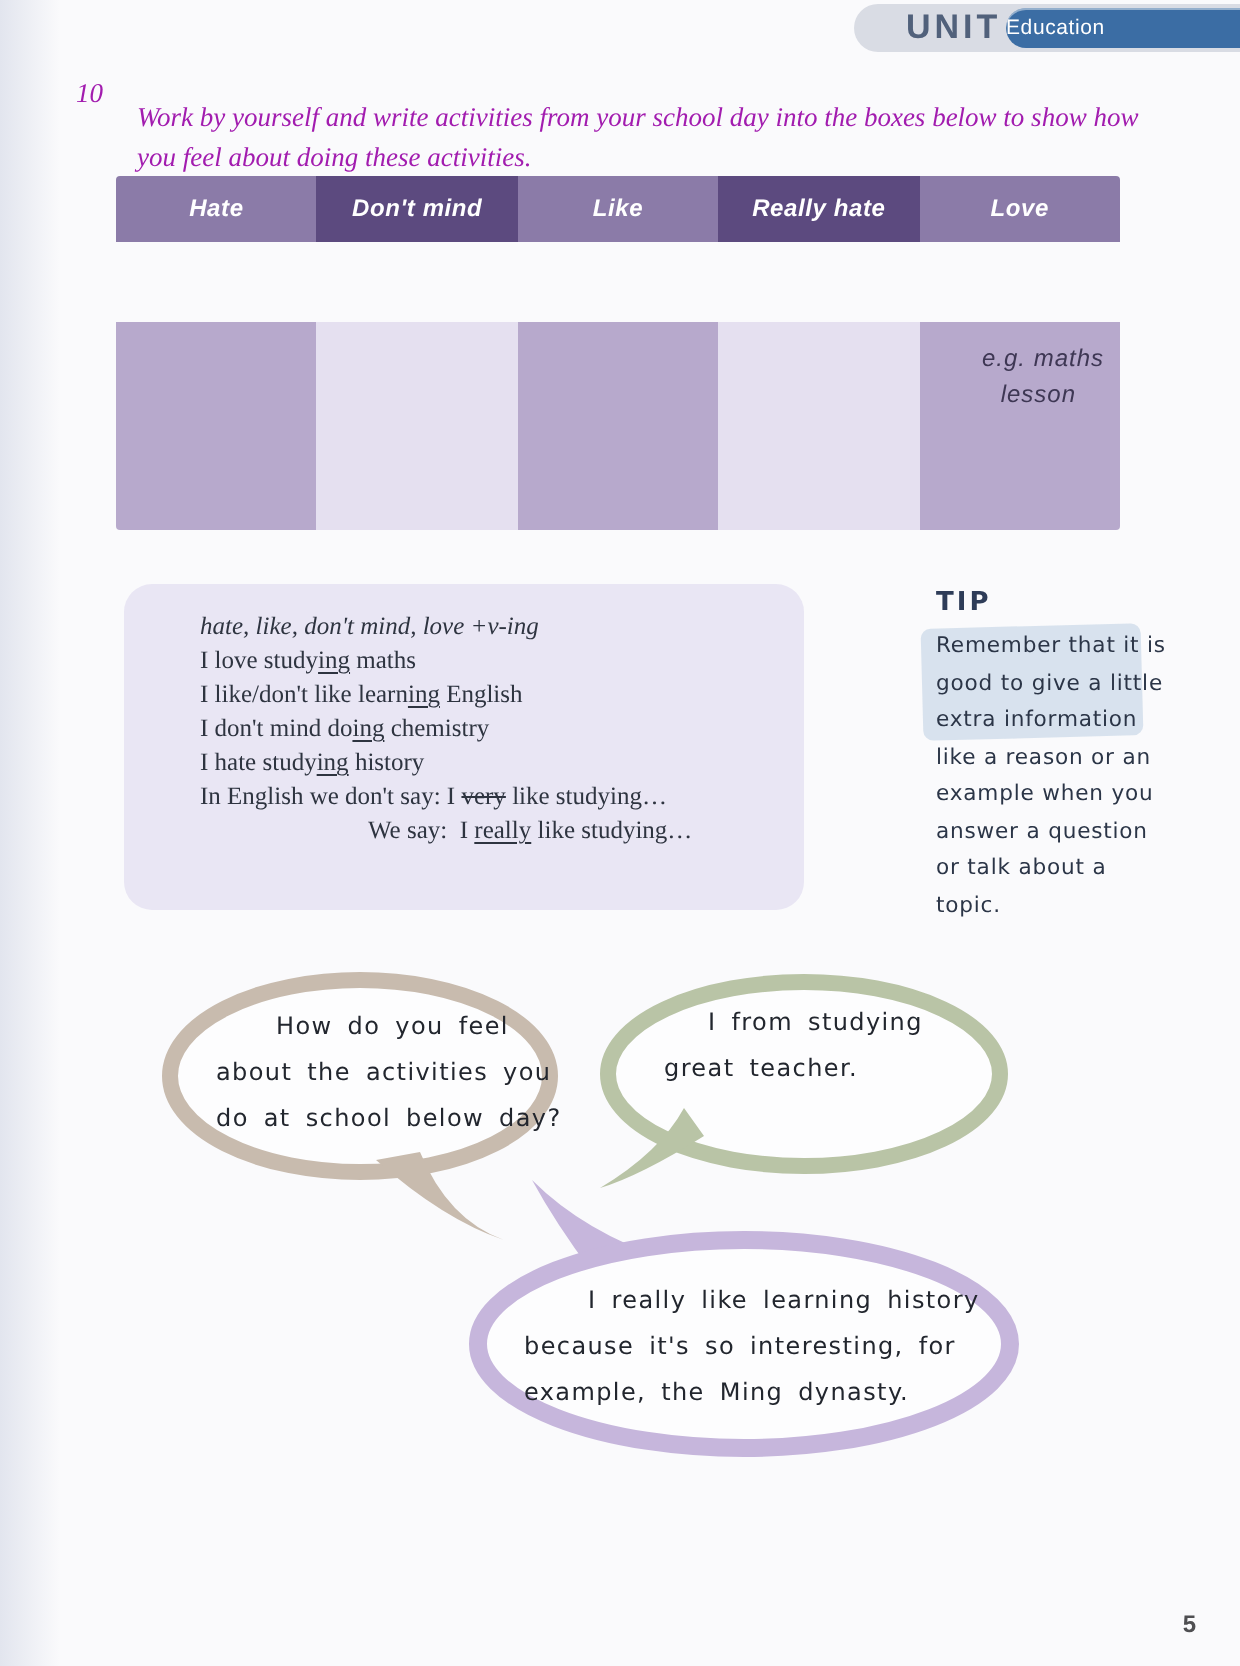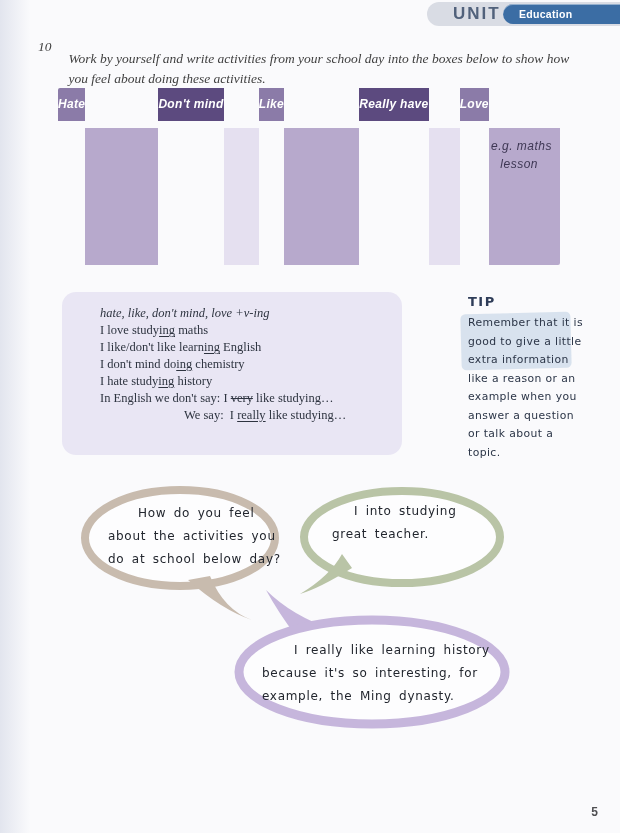--- a/index.html
+++ b/index.html
@@ -20,41 +20,41 @@
     background:#d9dce4;border-radius:13px 0 0 13px;
   }
   .unit-label{
     position:absolute;left:26px;top:2px;
     font-family:"Liberation Sans",sans-serif;
     font-weight:bold;font-size:17px;letter-spacing:2px;color:#51617b;
   }
   .subject-badge{
     position:absolute;left:76px;top:2px;right:0;height:20px;
     background:#3b6da4;border-radius:10px 0 0 10px;
-    color:#fff;font-weight:bold;font-size:10.5px;letter-spacing:.3px;
-    display:flex;align-items:center;padding-left:16px;box-sizing:border-box;
+    color:#fff;font-weight:normal;font-size:10.5px;letter-spacing:.3px;
+    display:flex;align-items:center;box-sizing:border-box;
     box-shadow:inset 0 1px 0 rgba(255,255,255,.45);
   }
 
   
   .instruction{
     position:absolute;left:38px;top:37px;width:545px;
     display:flex;align-items:flex-start;
     font-family:"Liberation Serif",serif;font-style:italic;
-    font-size:13.5px;line-height:1.45;color:#404040;
+    font-size:13.5px;line-height:1.45;color:#a21caf;
   }
   .ex-number{flex:0 0 auto;margin-right:5px;}
   .ex-text{margin:12px;}
 
   
   .feelings-table{
     position:absolute;left:58px;top:88px;width:502px;height:177px;
     display:flex;border-radius:2px;overflow:hidden;
   }
-  .col{flex:1 1 0;display:flex;flex-direction:row;}
+  .col{flex:1 1 0;display:flex;flex-direction:column;}
   .col-header{
     height:33px;display:flex;align-items:center;justify-content:center;
     text-align:center;white-space:pre-line;
     font-style:italic;font-weight:bold;font-size:12px;line-height:1.15;
     color:#fff;letter-spacing:.3px;
   }
   .col-body{flex:1 1 auto;margin-top:40px;}
   .col:nth-child(odd)  .col-header{background:#8b7ba8;}
   .col:nth-child(even) .col-header{background:#5c4a7f;}
   .col:nth-child(odd)  .col-body{background:#b7a9cc;}
@@ -145,21 +145,21 @@
   </div>
   <div class="col">
     <div class="col-header"><span>Don't mind</span></div>
     <div class="col-body"></div>
   </div>
   <div class="col">
     <div class="col-header"><span>Like</span></div>
     <div class="col-body"></div>
   </div>
   <div class="col">
-    <div class="col-header"><span>Really have</span></div>
+    <div class="col-header"><span>Really hate</span></div>
     <div class="col-body"></div>
   </div>
   <div class="col">
     <div class="col-header"><span>Love</span></div>
     <div class="col-body">
       <div class="example">
         <span class="ex-l1">e.g. maths</span>
         <span class="ex-l2">lesson</span>
       </div>
     </div>
@@ -193,21 +193,21 @@
   <path d="M 296 636 Q 278 612 266 590 Q 292 616 334 630 Z" fill="#c6b6dc"></path>
   <ellipse cx="372" cy="672" rx="133" ry="52" fill="#fdfdfe" stroke="#c6b6dc" stroke-width="9"></ellipse>
 </svg>
 
 <div class="bubble-text bt-question">
   <div class="line l1">How do you feel</div>
   <div class="line">about the activities you</div>
   <div class="line">do at school below day?</div>
 </div>
 <div class="bubble-text bt-maths">
-  <div class="line l1">I into studying</div>
+  <div class="line l1">I from studying</div>
   <div class="line">great teacher.</div>
 </div>
 <div class="bubble-text bt-history">
   <div class="line l1">I really like learning history</div>
   <div class="line">because it's so interesting, for</div>
   <div class="line">example, the Ming dynasty.</div>
 </div>
 
 <div class="page-number">5</div>
 

